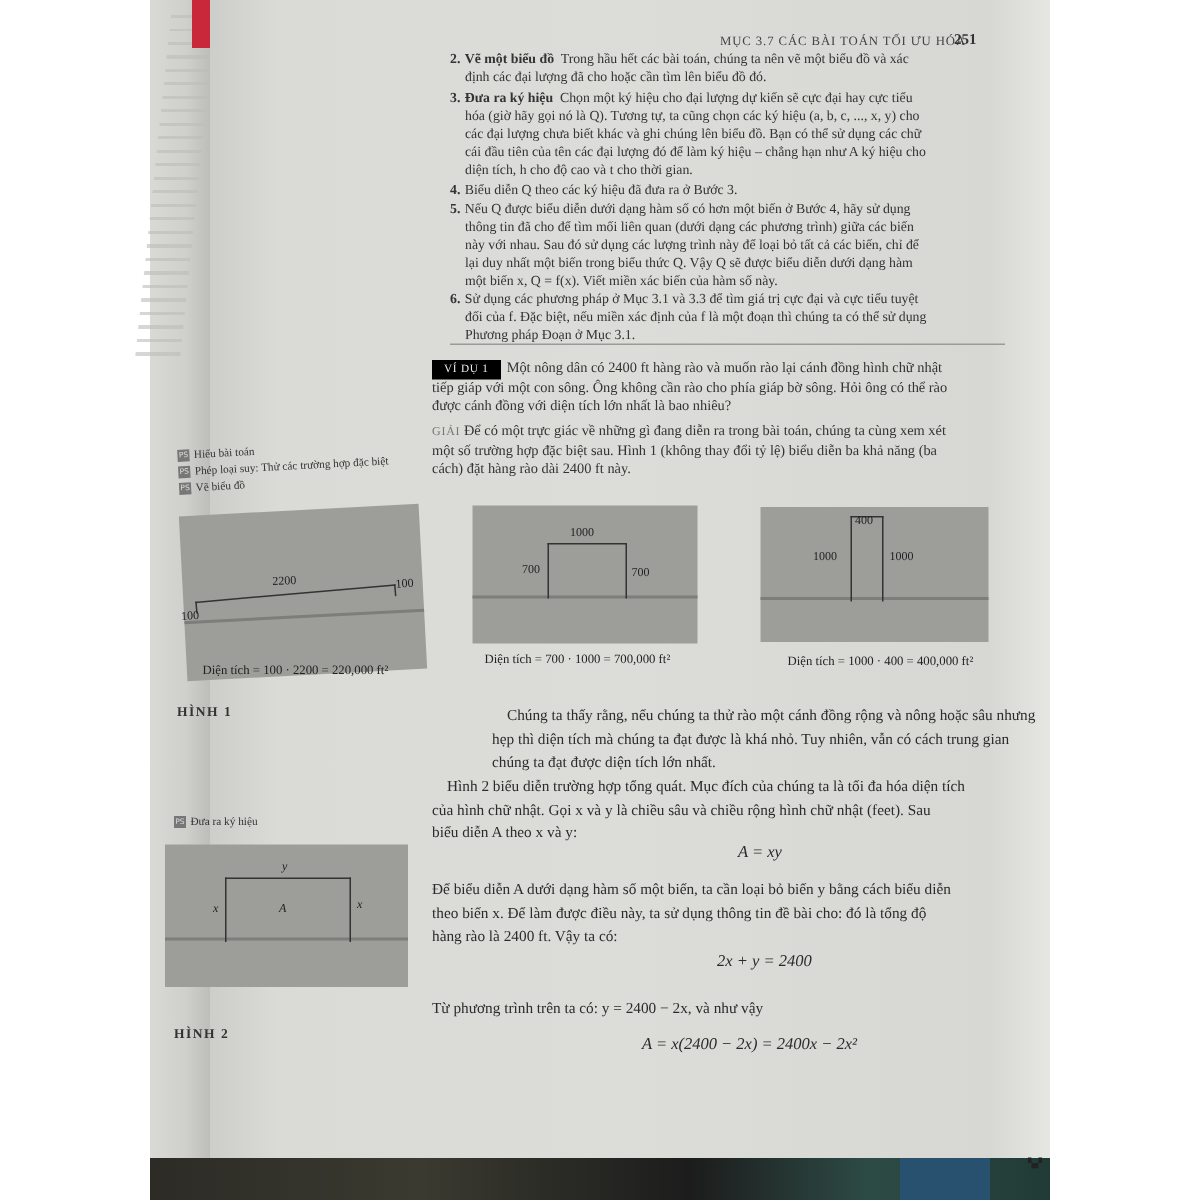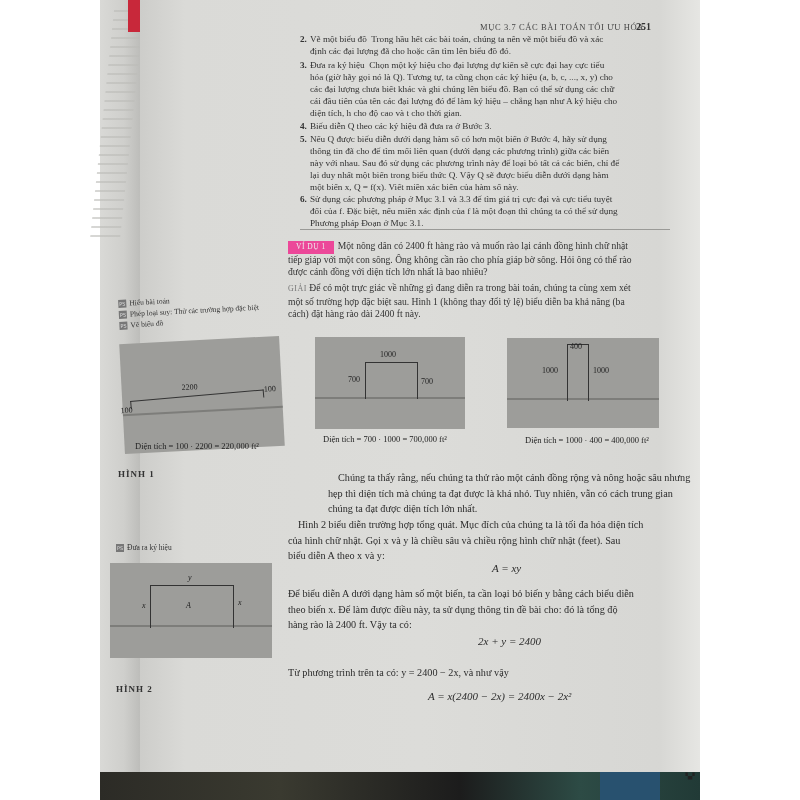--- a/index.html
+++ b/index.html
@@ -11,23 +11,23 @@
   .page{position:absolute;left:140px;top:0;width:560px;height:772px;background:linear-gradient(90deg,#cdcdca 0%,#dadad7 8%,#dcdcd9 50%,#d6d6d3 100%);clip-path:polygon(0 0,100% 0,100% 100%,0 100%);}
   .page-edge{position:absolute;left:660px;top:0;width:40px;height:772px;background:linear-gradient(90deg,#d7d7d4,#e6e6e3);}
   .bottom-strip{position:absolute;left:100px;top:772px;width:600px;height:28px;background:linear-gradient(90deg,#2c2b26 0%,#3a3a30 30%,#1c1c1c 60%,#2d4b45 80%,#213a36 100%);}
   .bottom-strip .blue{position:absolute;left:500px;top:0;width:60px;height:28px;background:#28516f;}
   .logo{position:absolute;left:675px;top:772px;width:30px;height:18px;font-size:6px;color:#222;font-family:"DejaVu Sans",sans-serif;text-align:center;}
   .abs{position:absolute;}
   .header{left:480px;top:22px;font-size:8.5px;letter-spacing:.6px;color:#444;font-family:"Liberation Serif",serif;}
   .pagenum{left:636px;top:21px;font-size:10px;font-weight:bold;color:#333;}
   .step{position:absolute;font-size:9.2px;line-height:12px;color:#333;width:395px;}
   .step b.n{font-weight:bold;margin-right:3px;}
-  .step .t{font-weight:normal;}
+  .step .t{font-weight:bold;}
   .rule{position:absolute;height:1px;background:#9a9a97;}
-  .ex-badge{display:inline-block;background:#ec4899;color:#eee;font-size:7.5px;padding:0 8px;margin-right:4px;letter-spacing:.5px;}
+  .ex-badge{display:inline-block;background:#000000;color:#eee;font-size:7.5px;padding:0 8px;margin-right:4px;letter-spacing:.5px;}
   .margin-notes{left:118px;top:298px;font-size:7.5px;color:#333;line-height:11px;transform:rotate(-3deg);transform-origin:left top;}
   .ps{display:inline-block;width:8px;height:8px;background:#777;color:#ddd;font-size:5px;line-height:8px;text-align:center;margin-right:3px;vertical-align:middle;font-family:"DejaVu Sans",sans-serif;}
   .fig{position:absolute;background:#9d9d9a;}
   .fig .river{position:absolute;left:0;right:0;height:2px;background:#7d7d7a;}
   .fence{position:absolute;border:1.3px solid #333;border-bottom:none;}
   .lbl{position:absolute;font-size:8px;color:#222;}
   .cap{position:absolute;font-size:8.5px;color:#222;}
   .figtitle{position:absolute;font-size:9px;font-weight:bold;letter-spacing:1px;color:#333;}
   .body{position:absolute;font-size:10.2px;line-height:15.5px;color:#2b2b2b;width:440px;white-space:nowrap;overflow:hidden;}
   .eq{position:absolute;font-size:11px;font-style:italic;color:#2b2b2b;}
@@ -59,21 +59,21 @@
   <span style="padding-left:10px">các đại lượng chưa biết khác và ghi chúng lên biểu đồ. Bạn có thể sử dụng các chữ</span><br>
   <span style="padding-left:10px">cái đầu tiên của tên các đại lượng đó để làm ký hiệu – chẳng hạn như A ký hiệu cho</span><br>
   <span style="padding-left:10px">diện tích, h cho độ cao và t cho thời gian.</span>
 </div>
 <div class="step" style="left:300px;top:120px;">
   <b class="n">4.</b><span>Biểu diễn Q theo các ký hiệu đã đưa ra ở Bước 3.</span>
 </div>
 <div class="step" style="left:300px;top:133px;">
   <b class="n">5.</b><span>Nếu Q được biểu diễn dưới dạng hàm số có hơn một biến ở Bước 4, hãy sử dụng</span><br>
   <span style="padding-left:10px">thông tin đã cho để tìm mối liên quan (dưới dạng các phương trình) giữa các biến</span><br>
-  <span style="padding-left:10px">này với nhau. Sau đó sử dụng các phương trình này để loại bỏ tất cả các biến, chỉ để</span><br>
+  <span style="padding-left:10px">này với nhau. Sau đó sử dụng các lượng trình này để loại bỏ tất cả các biến, chỉ để</span><br>
   <span style="padding-left:10px">lại duy nhất một biến trong biểu thức Q. Vậy Q sẽ được biểu diễn dưới dạng hàm</span><br>
   <span style="padding-left:10px">một biến x, Q = f(x). Viết miền xác biến của hàm số này.</span>
 </div>
 <div class="step" style="left:300px;top:193px;">
   <b class="n">6.</b><span>Sử dụng các phương pháp ở Mục 3.1 và 3.3 để tìm giá trị cực đại và cực tiểu tuyệt</span><br>
   <span style="padding-left:10px">đối của f. Đặc biệt, nếu miền xác định của f là một đoạn thì chúng ta có thể sử dụng</span><br>
   <span style="padding-left:10px">Phương pháp Đoạn ở Mục 3.1.</span>
 </div>
 <div class="rule" style="left:300px;top:229px;width:370px;"></div>
 

